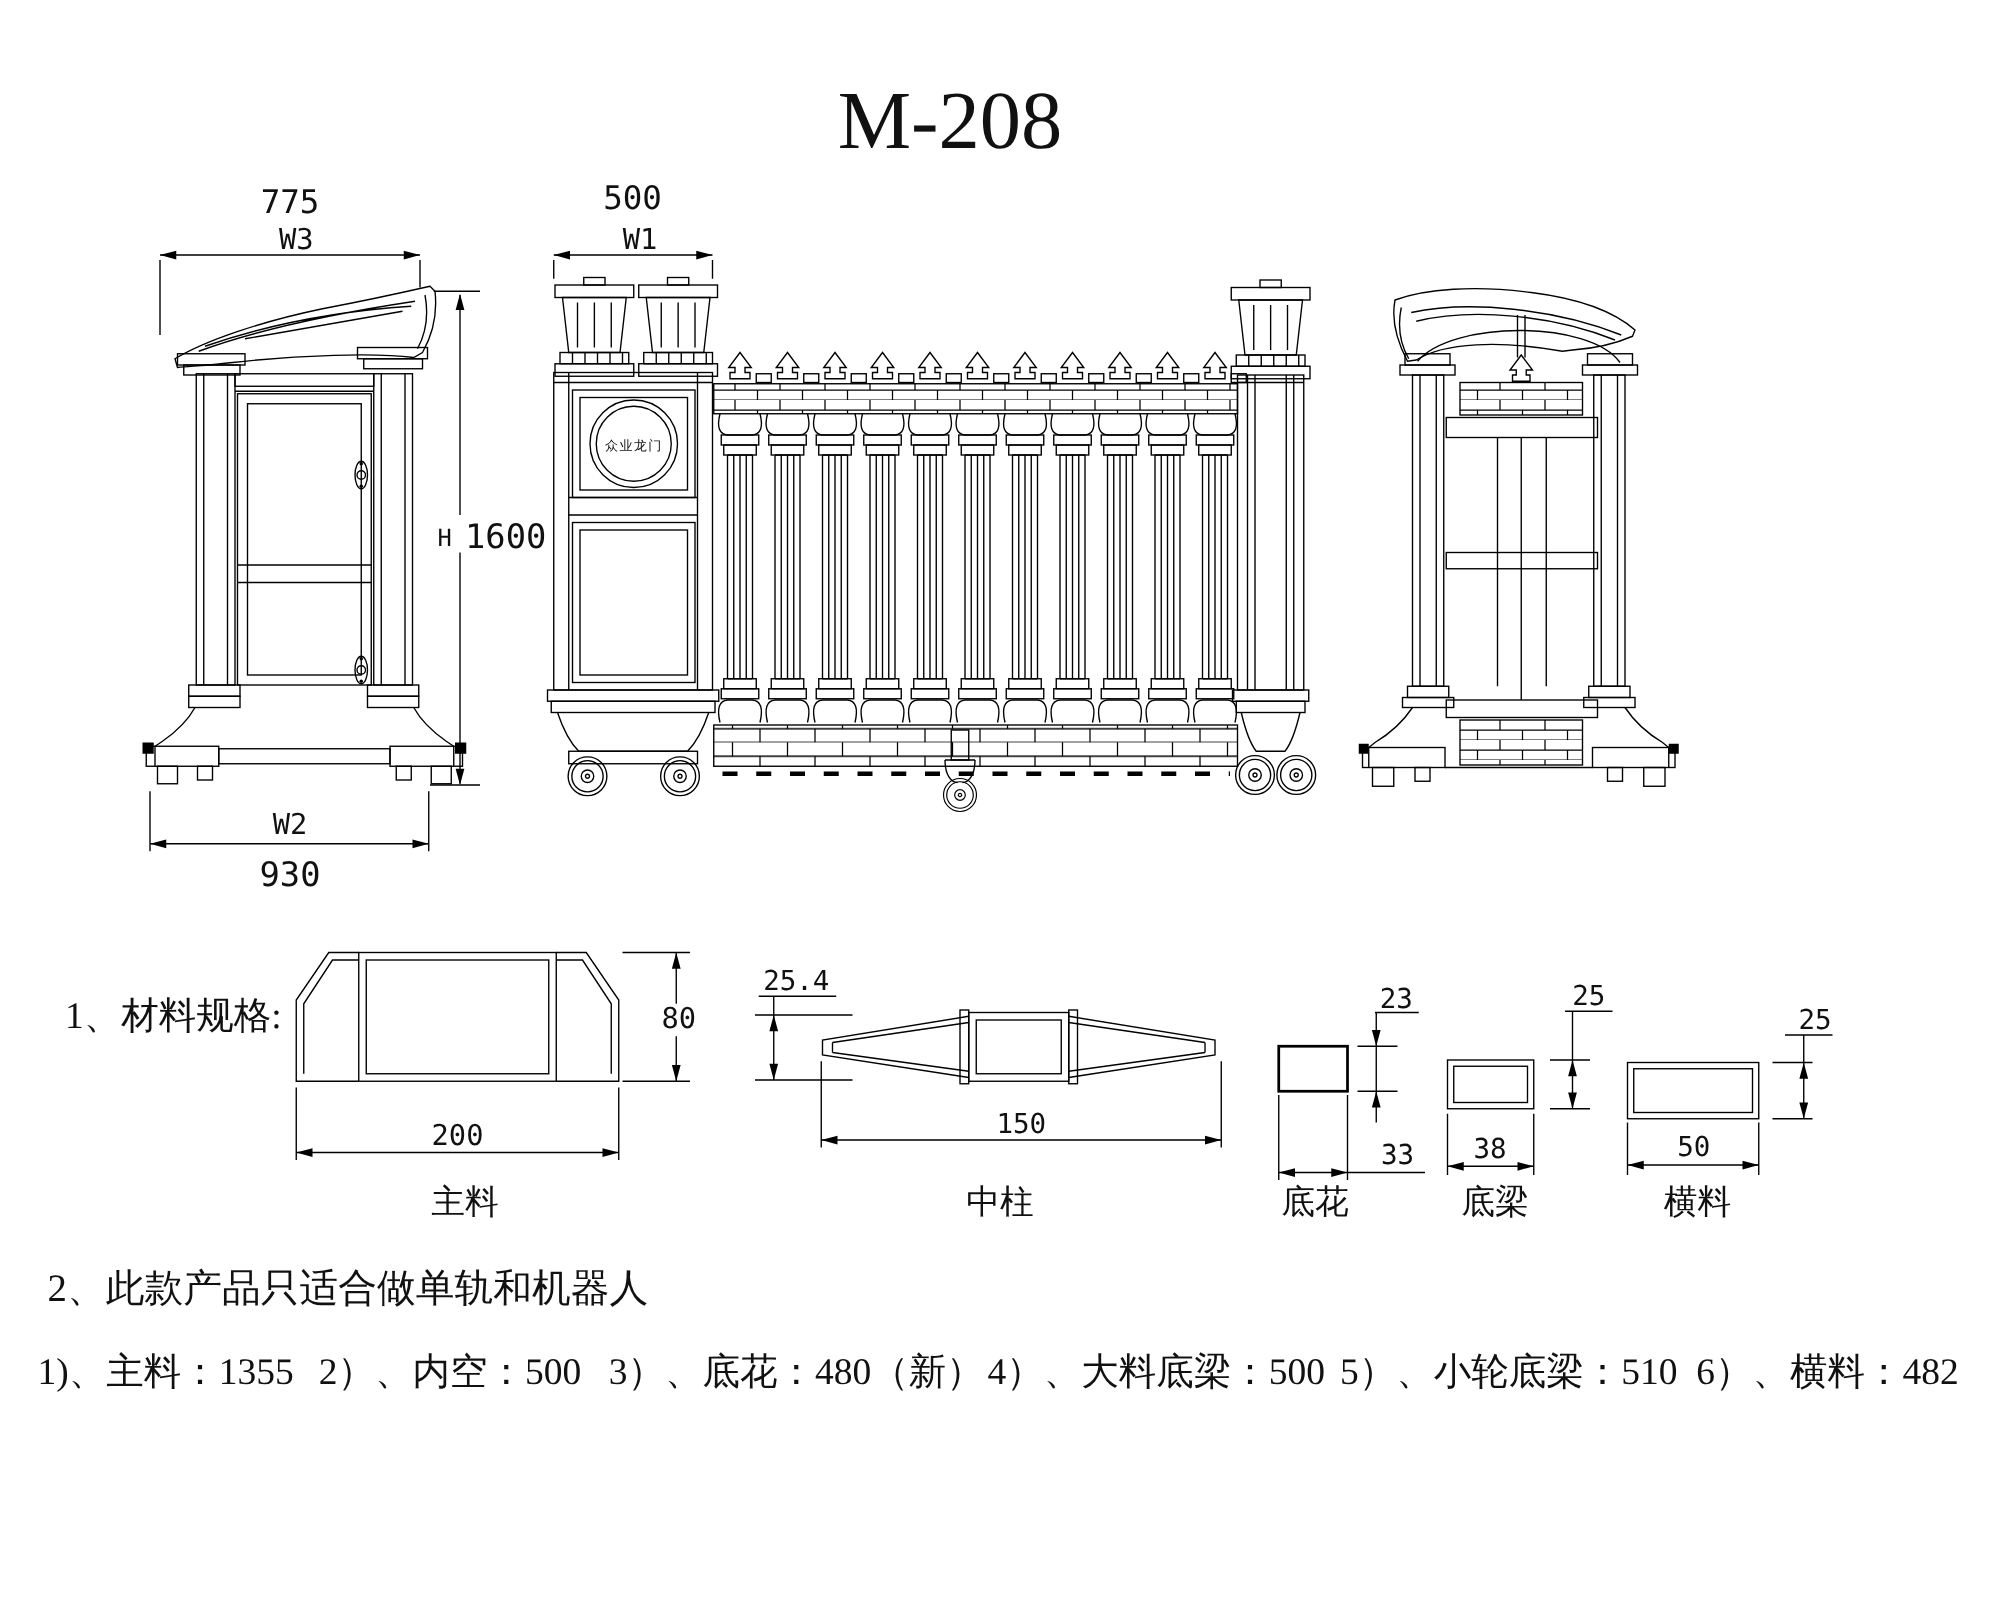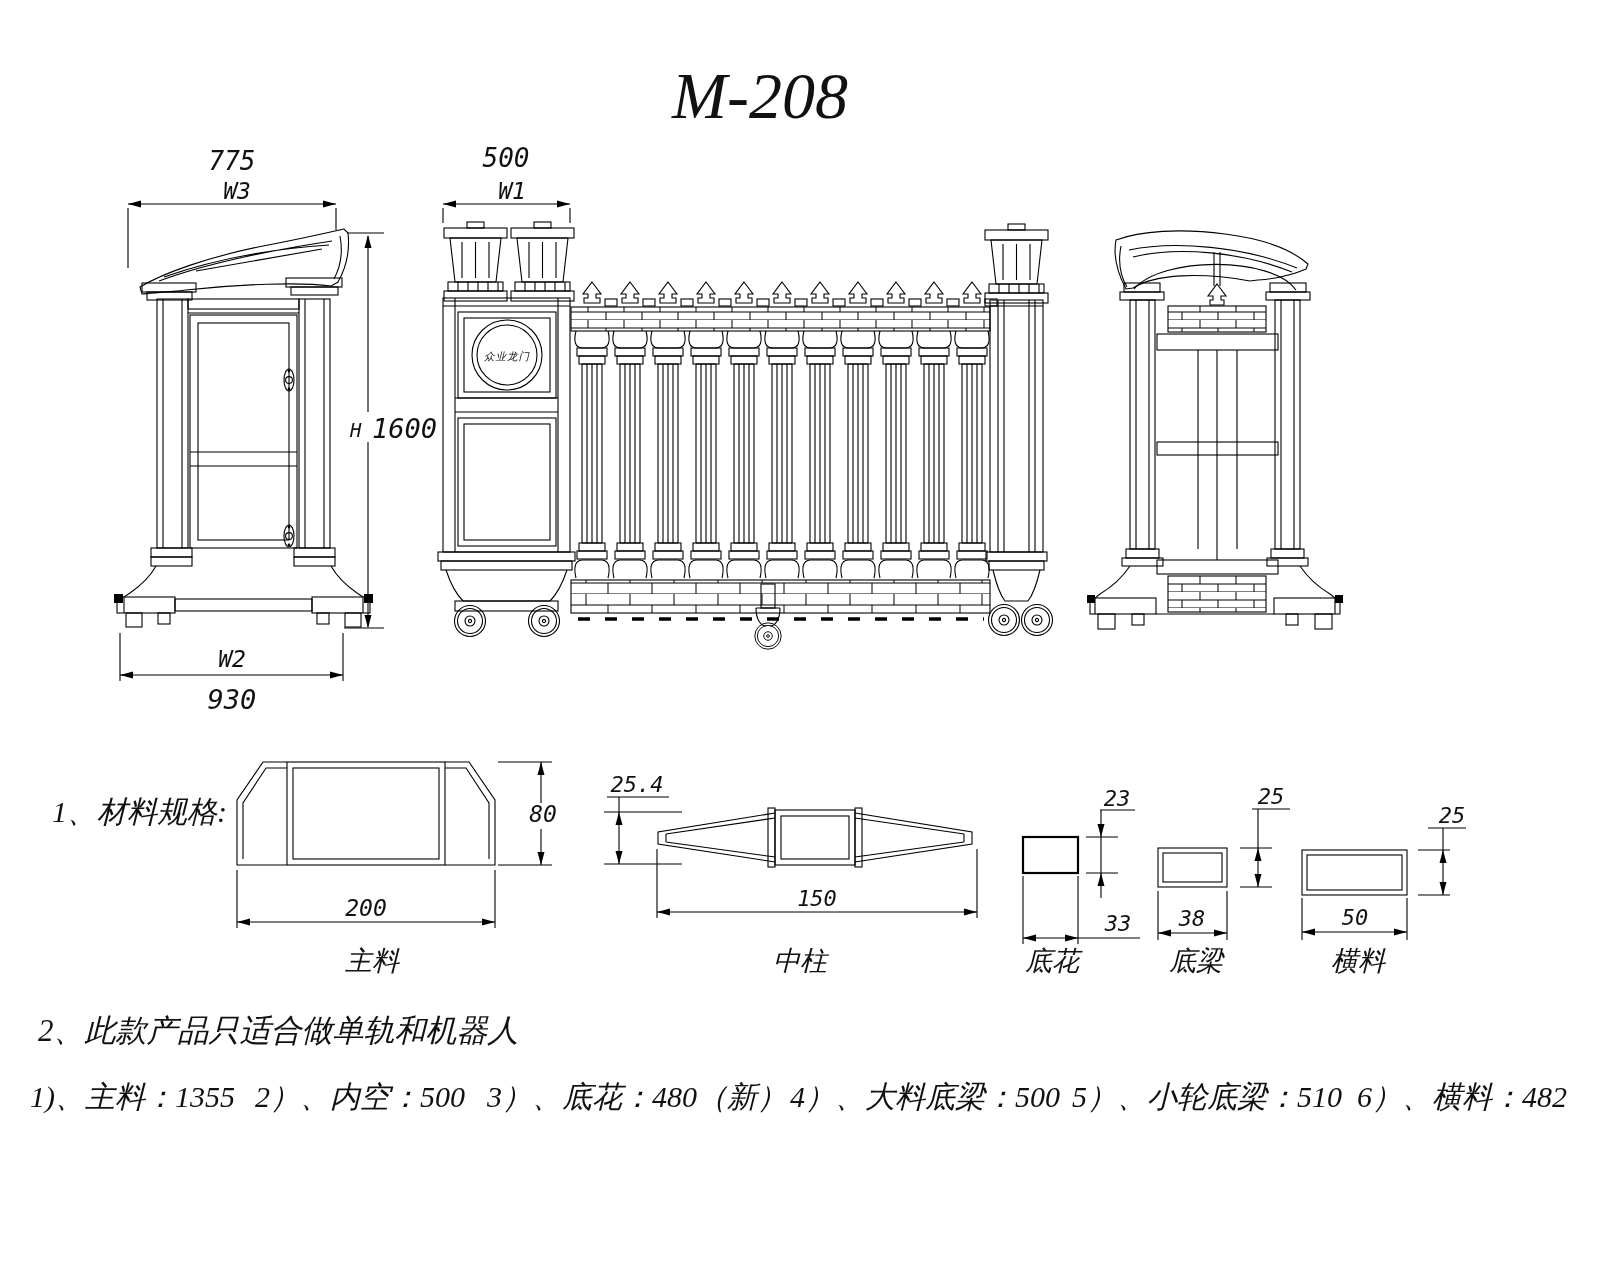--- a/index.html
+++ b/index.html
@@ -1,16 +1,16 @@
 <!DOCTYPE html>
 <html><head>
 <meta charset="utf-8">
 <style>
   html,body{margin:0;padding:0;background:#fff;}
-  .canvas{position:relative;width:1600px;height:1280px;background:#ffffff;overflow:hidden;font-style:italic;}
+  .canvas{position:relative;width:1600px;height:1280px;background:#ffffff;overflow:hidden;}
   svg{position:absolute;left:0;top:0;}
   .ln{stroke:#000;fill:none;stroke-width:1.1;}
   .thk{stroke-width:2.2;}
   .fil{fill:#000;stroke:none;}
   .dsh{stroke:#000;stroke-width:3.5;fill:none;stroke-dasharray:12 15;}
   .brA{fill:url(#brickA);stroke:#000;stroke-width:1.1;}
   .brB{fill:url(#brickB);stroke:#000;stroke-width:1.1;}
   .mask{fill:#fff;stroke:none;}
   text{fill:#111;}
   .dim{font-family:"DejaVu Sans Mono",monospace;}

